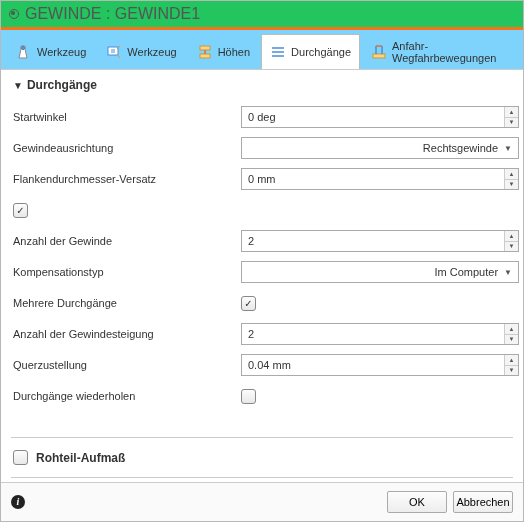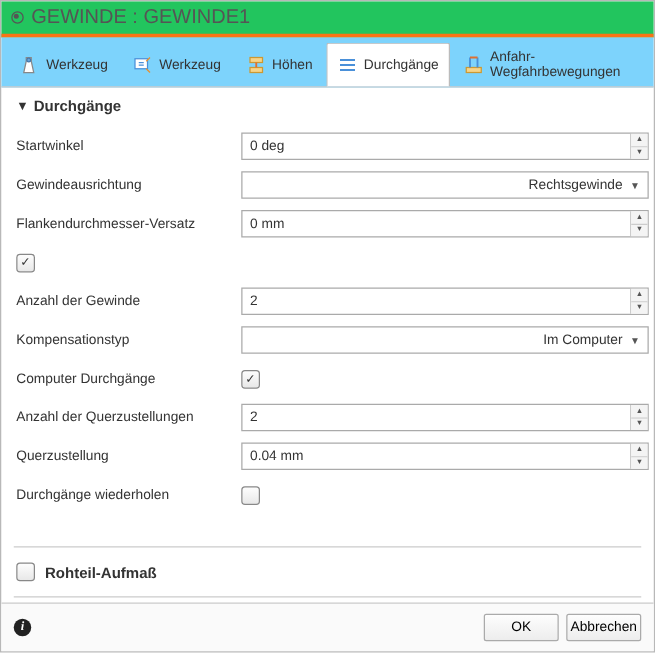--- a/index.html
+++ b/index.html
@@ -81,20 +81,21 @@
 .form-body {
   padding: 2px 4px 4px 12px;
   flex: 1;
   overflow: auto;
 }
 .form-row {
   display: flex;
   align-items: center;
   margin-bottom: 9px;
   min-height: 22px;
+  gap: 48px;
 }
 .form-label {
   width: 180px;
   font-size: 11px;
   color: #333;
 }
 .form-control {
   flex: 1;
   display: flex;
 }
@@ -315,28 +316,28 @@
     <div class="form-label">Kompensationstyp</div>
     <div class="form-control">
       <div class="select-input">
         <span>Im Computer</span>
         <span class="select-caret">▼</span>
       </div>
     </div>
   </div>
 
   <div class="form-row">
-    <div class="form-label">Computer Durchgänge</div>
+    <div class="form-label">Mehrere Durchgänge</div>
     <div class="form-control">
       <div class="checkbox">✓</div>
     </div>
   </div>
 
   <div class="form-row">
-    <div class="form-label">Anzahl der Querzustellungen</div>
+    <div class="form-label">Anzahl der Gewindesteigung</div>
     <div class="form-control">
       <div class="spin-input">
         <span class="spin-value">2</span>
         <div class="spin-btns">
             <div class="spin-btn">▲</div>
             <div class="spin-btn">▼</div>
           </div>
       </div>
     </div>
   </div>

